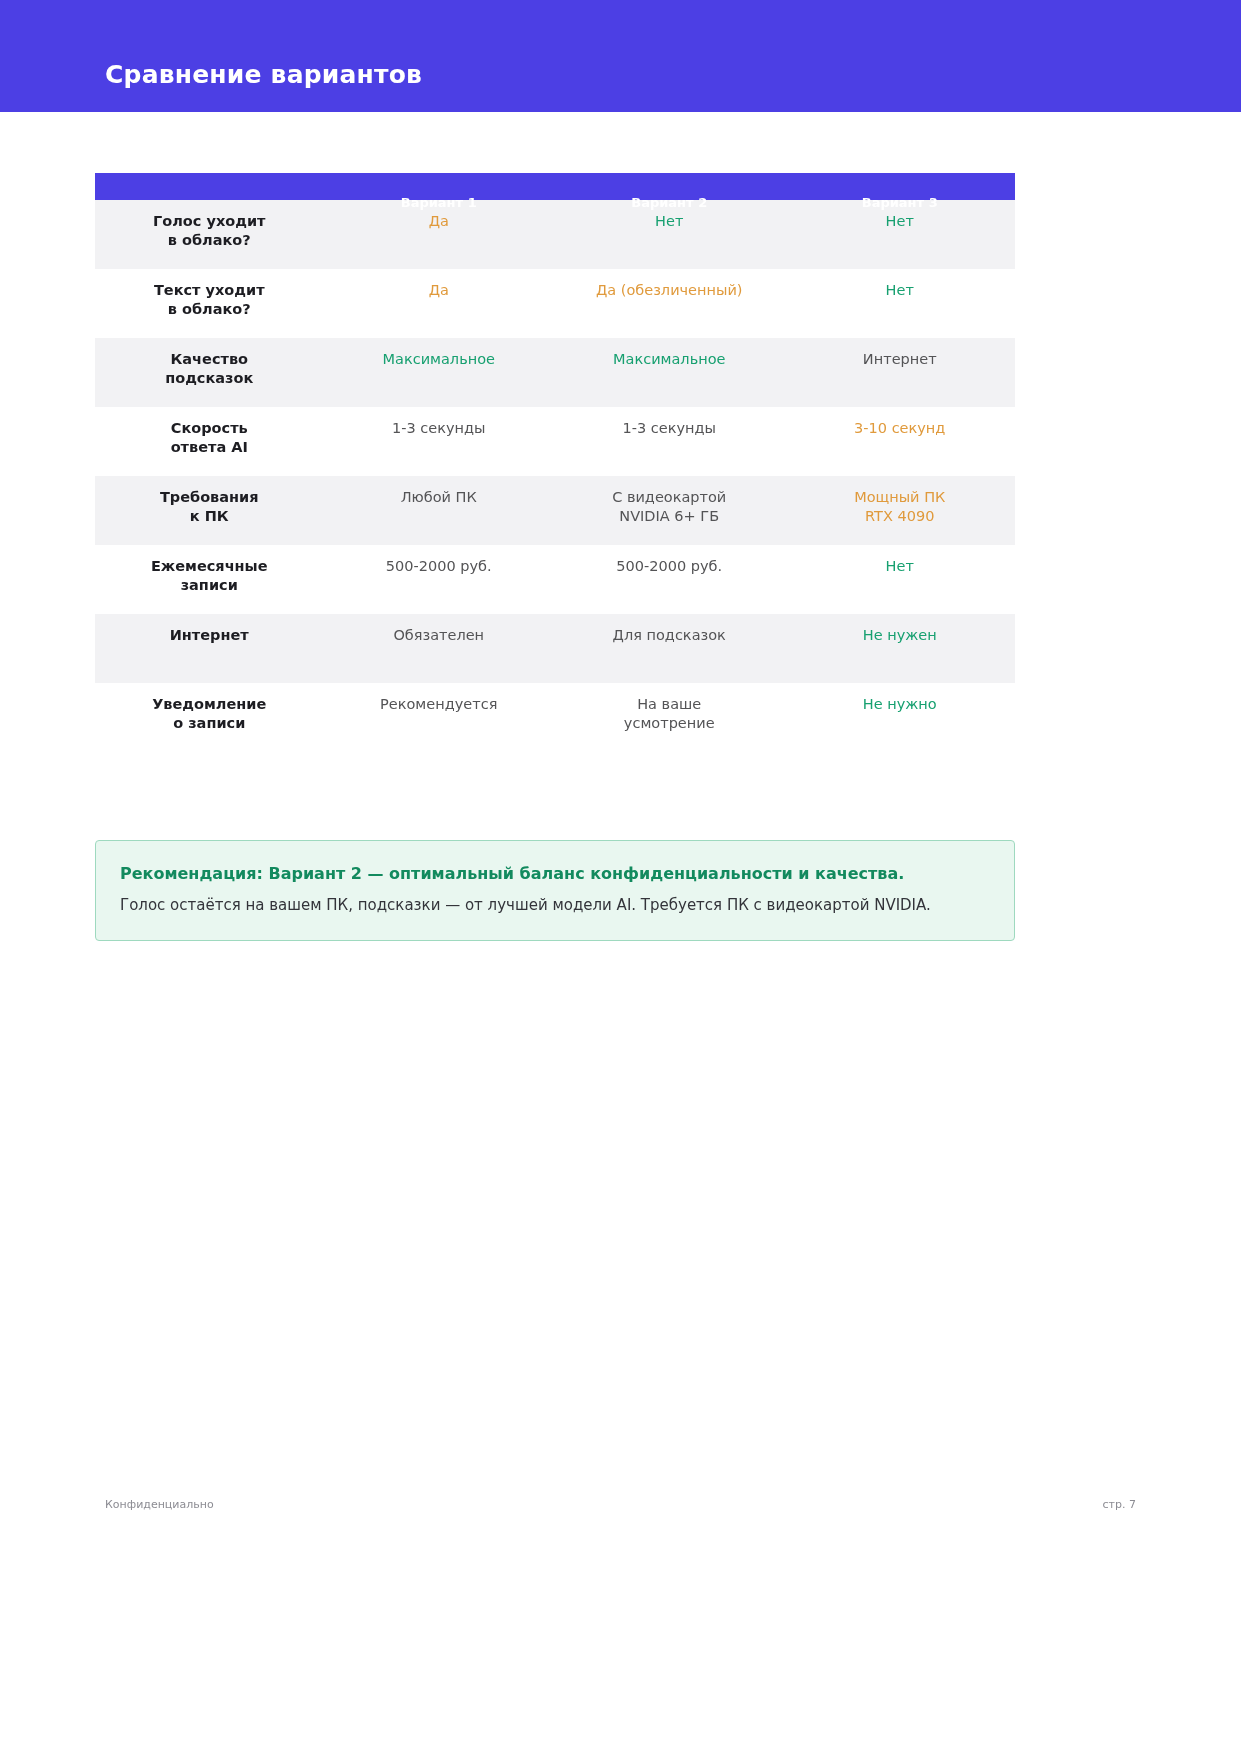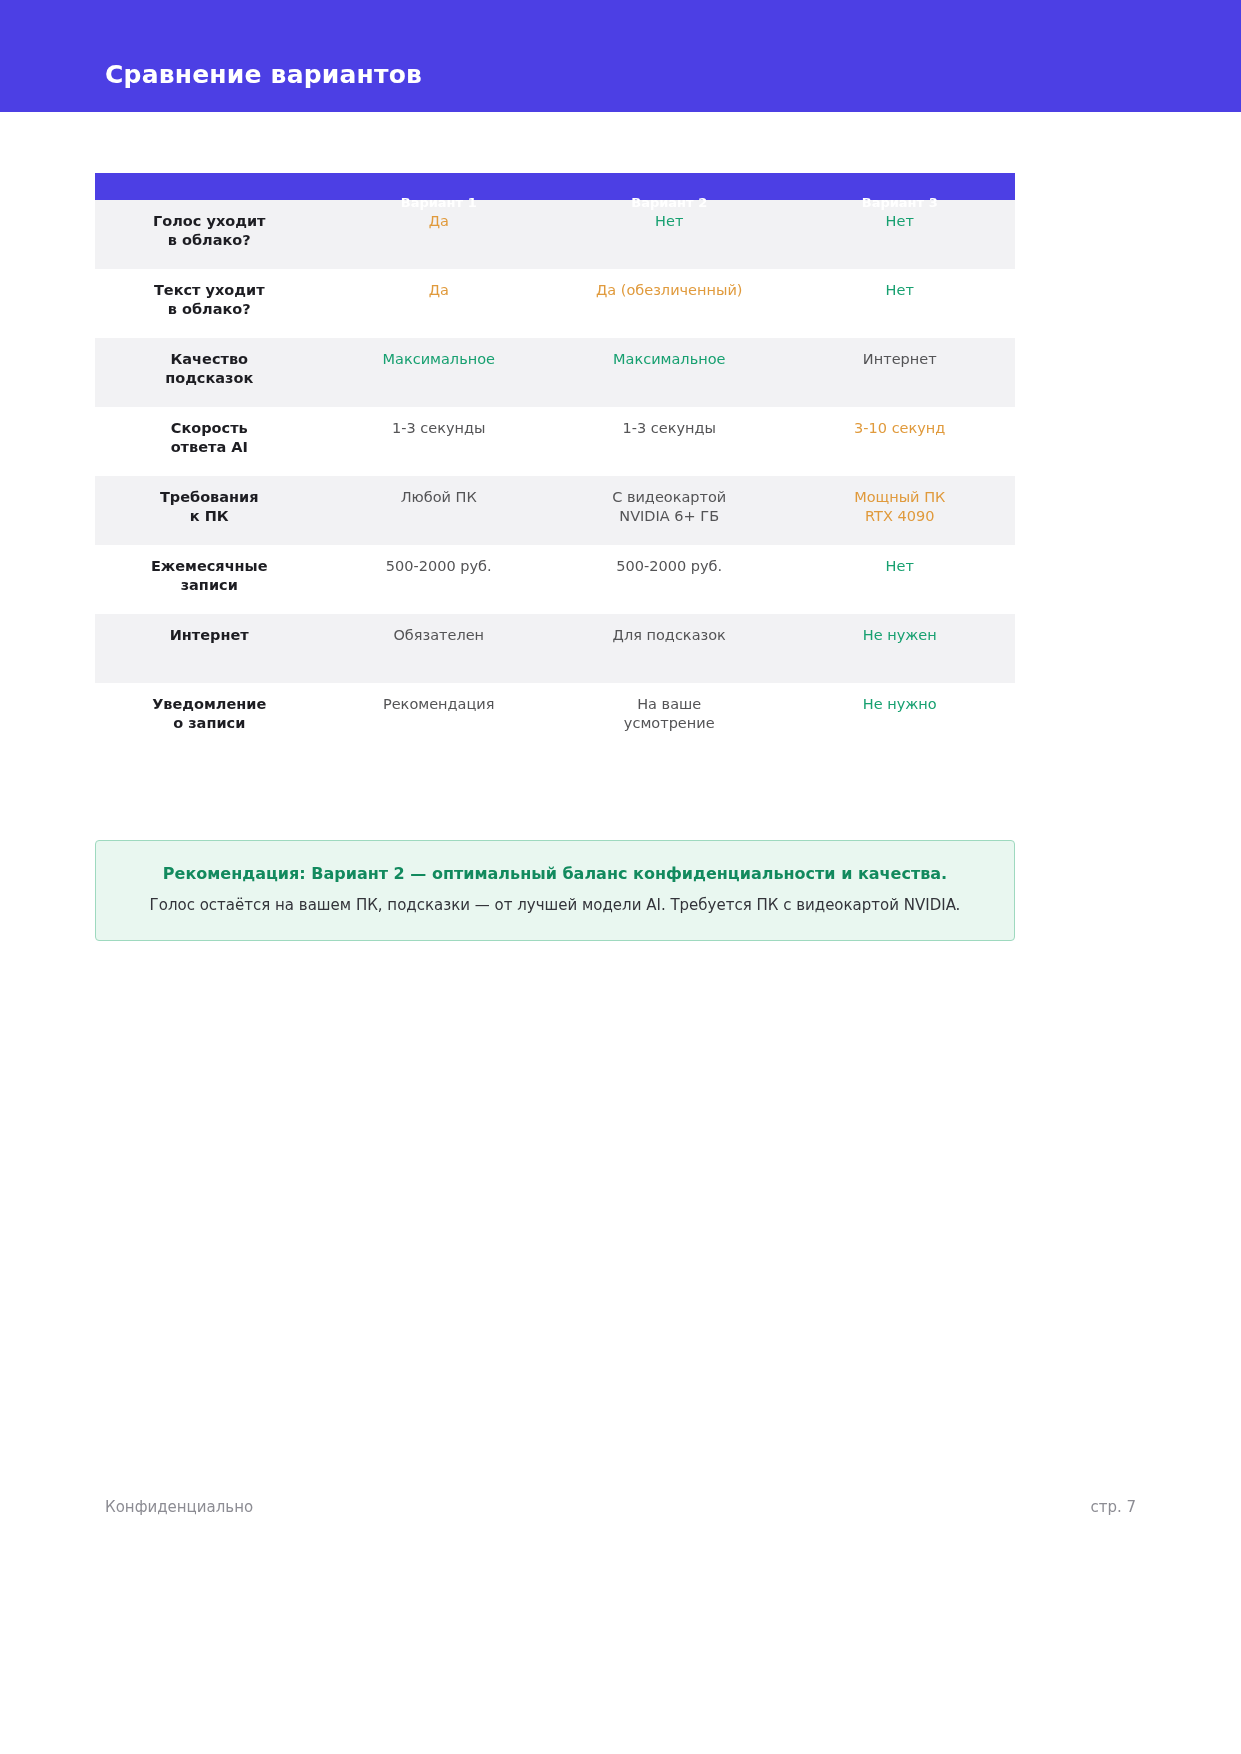--- a/index.html
+++ b/index.html
@@ -109,21 +109,20 @@
   .callout {
     position: absolute;
     left: 95px;
     top: 840px;
     width: 920px;
     box-sizing: border-box;
     background: #e9f7f0;
     border: 1px solid #9ed9bf;
     border-radius: 4px;
     padding: 22px 24px 24px 24px;
-    text-align: center;
   }
   .callout-title {
     font-size: 16px;
     font-weight: bold;
     color: #128a5e;
     line-height: 22px;
     margin-bottom: 10px;
   }
   .callout-body {
     font-size: 15px;
@@ -133,21 +132,21 @@
 
   
   .footer {
     position: absolute;
     left: 105px;
     top: 1498px;
     width: 1031px;
     display: flex;
     justify-content: space-between;
     align-items: baseline;
-    font-size: 15px;
+    font-size: 11px;
     color: #8c8c93;
   }
 </style>
 </head>
 <body>
 
 <div class="banner">
   <div class="banner-title">Сравнение вариантов</div>
 </div>
 
@@ -281,21 +280,21 @@
           <td>
             <span class="cell-inner v-good">Не нужен</span>
           </td>
         </tr>
         <tr class="row-plain">
           <td class="feature-cell">
             <span class="cell-inner">Уведомление
 о записи</span>
           </td>
           <td>
-            <span class="cell-inner v-neutral">Рекомендация</span>
+            <span class="cell-inner v-neutral">Рекомендуется</span>
           </td>
           <td>
             <span class="cell-inner v-neutral">На ваше
 усмотрение</span>
           </td>
           <td>
             <span class="cell-inner v-good">Не нужно</span>
           </td>
         </tr>
       </tbody>

